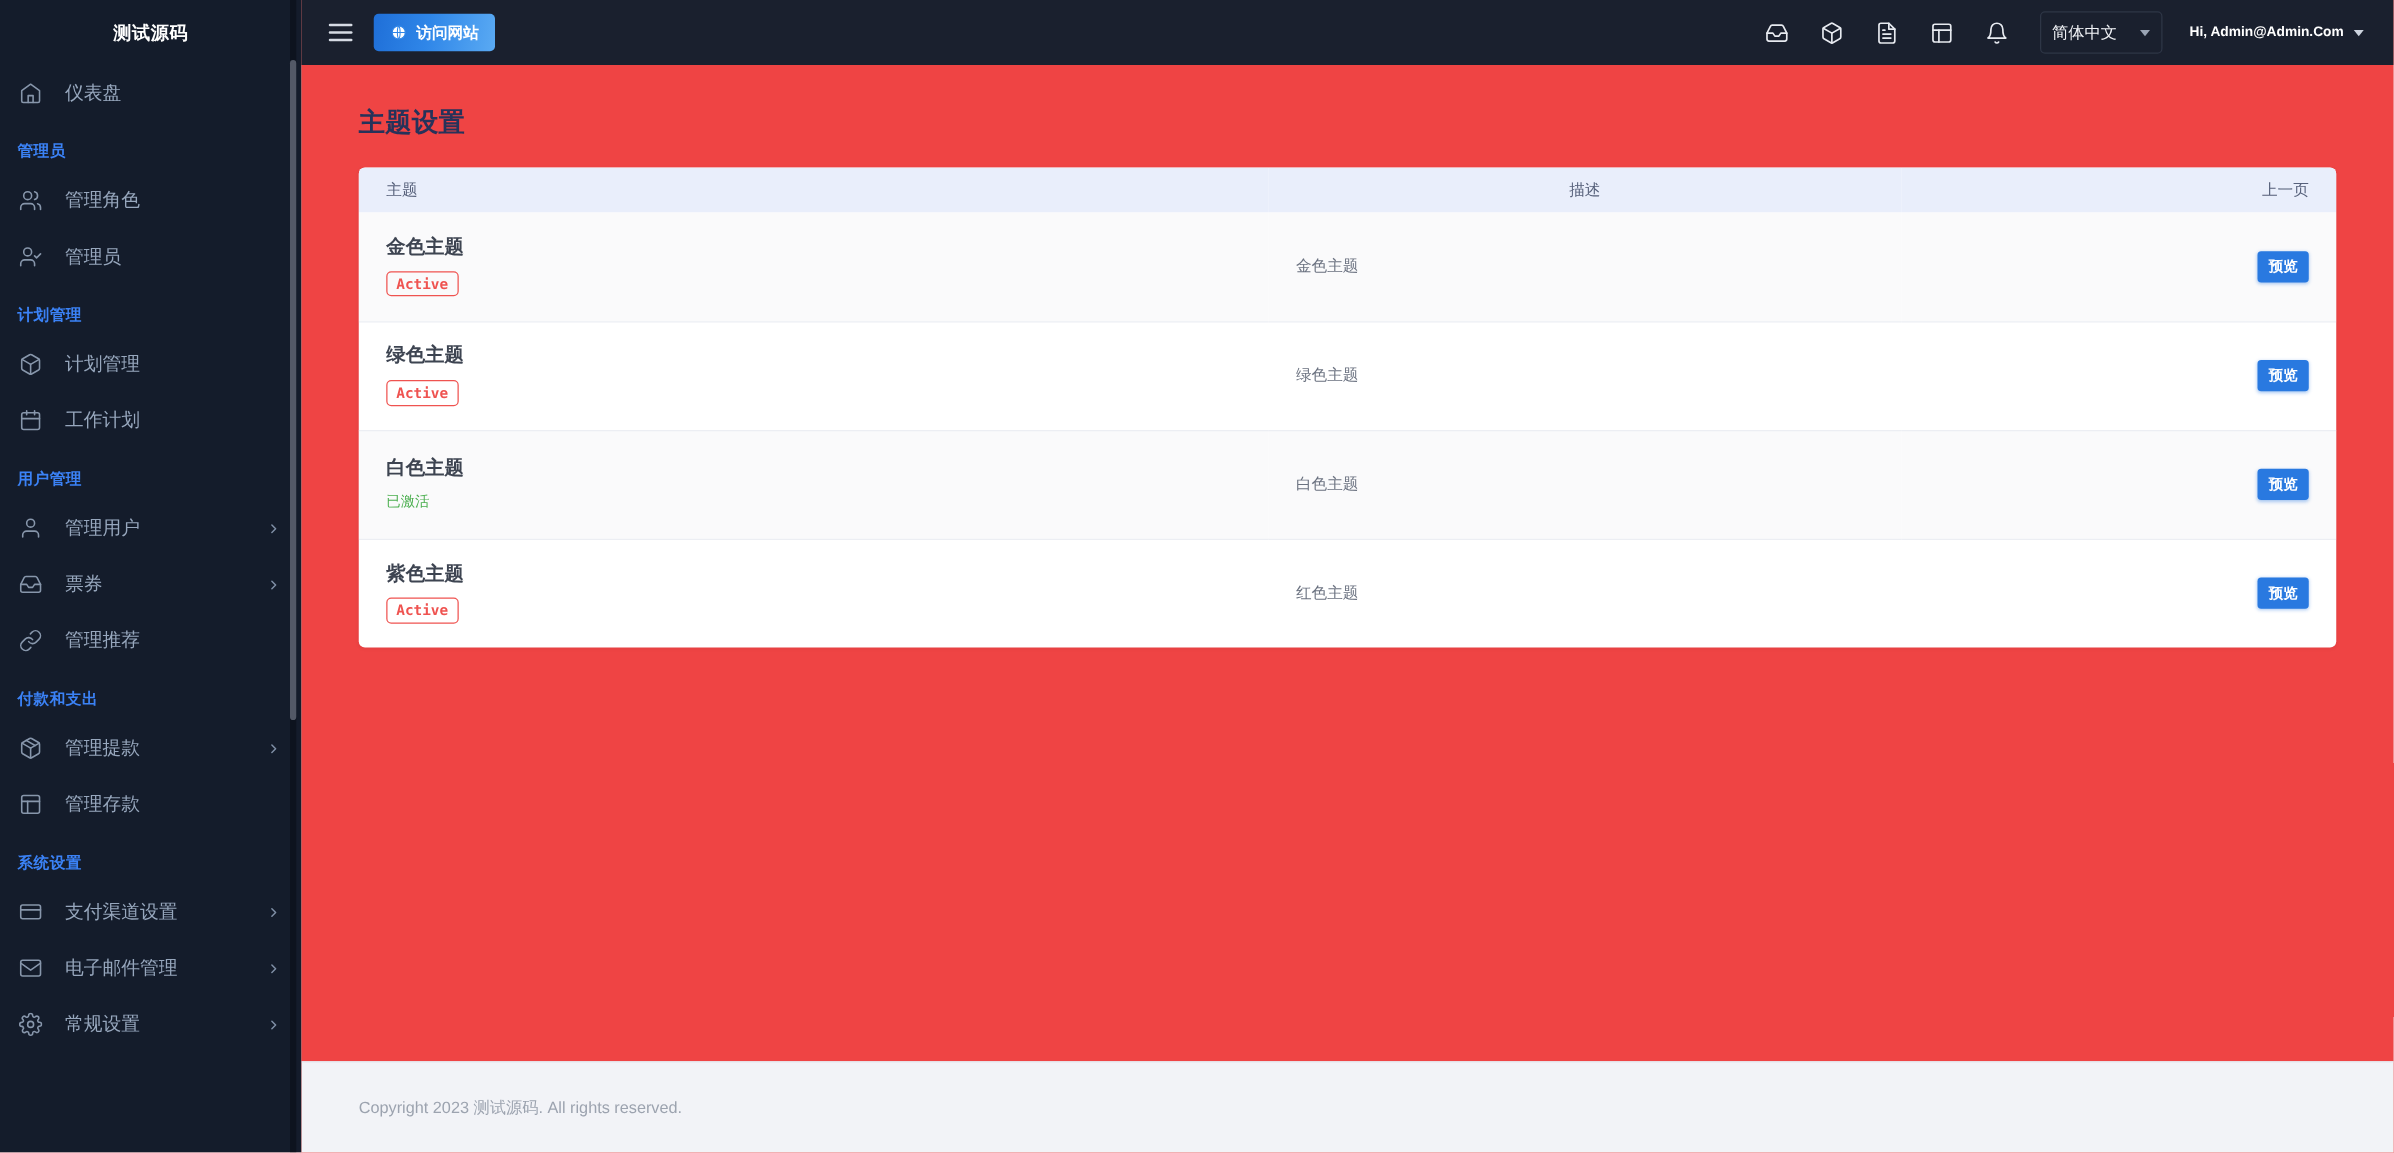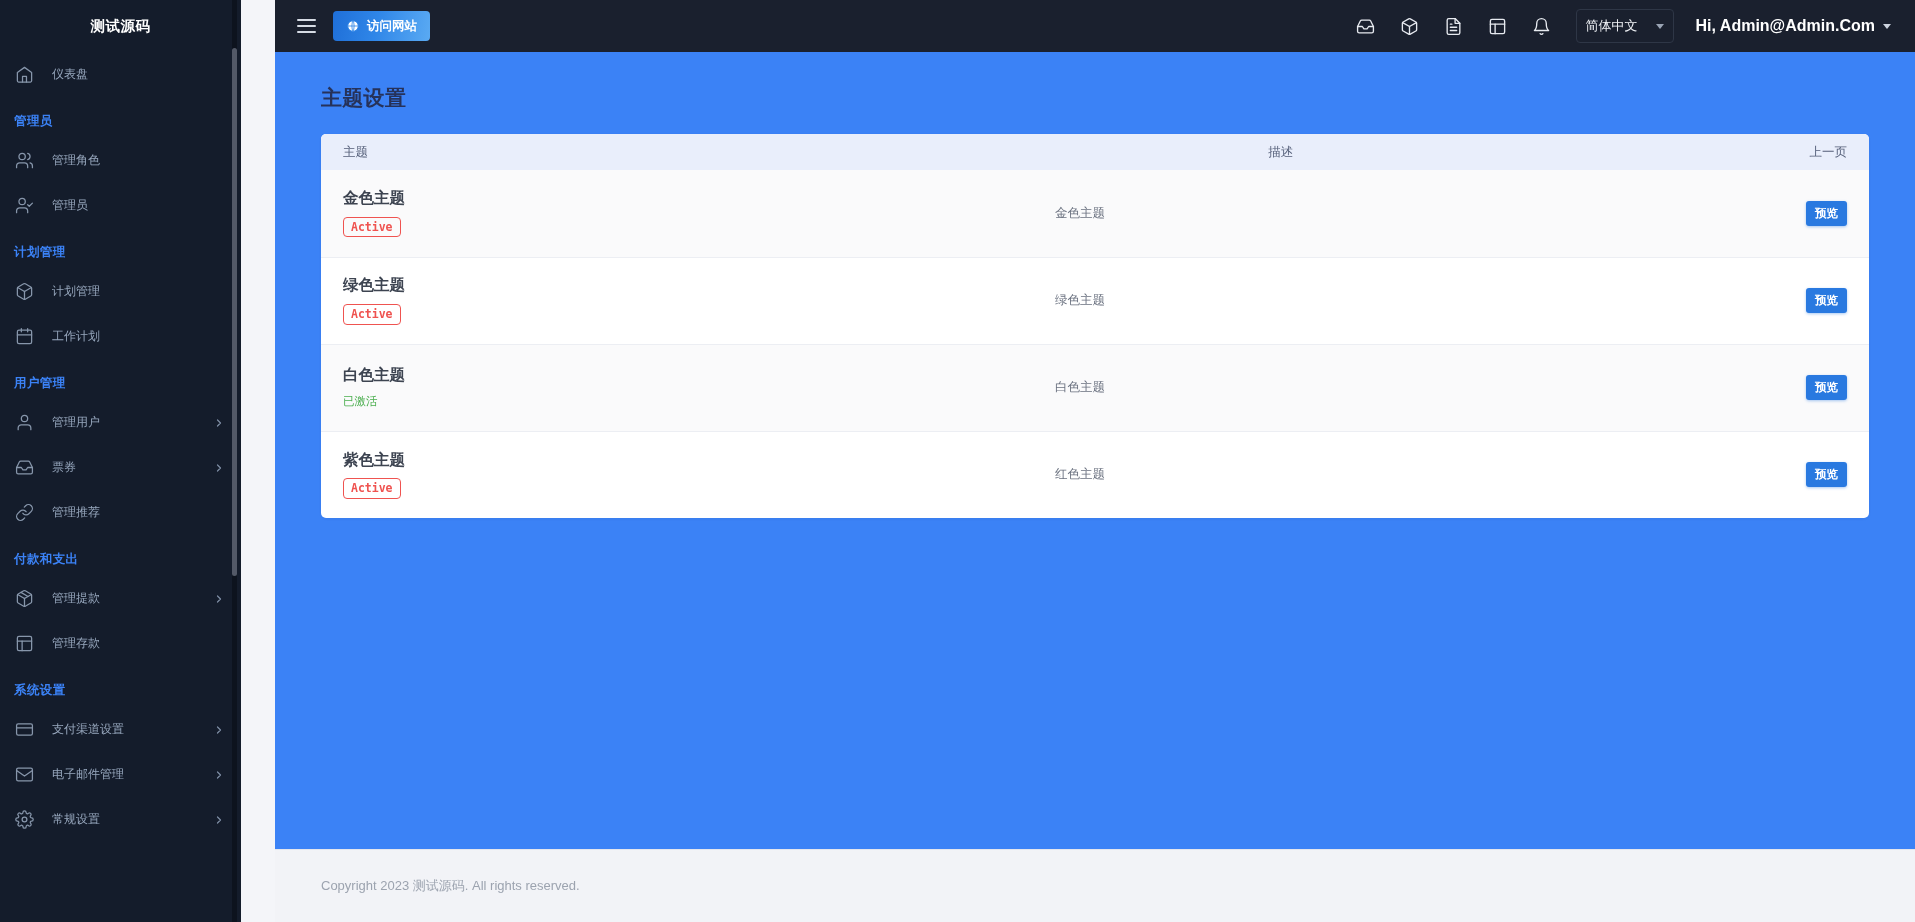--- a/index.html
+++ b/index.html
@@ -43,21 +43,21 @@
     font-weight: 700;
     padding: 16px 0 8px 14px;
     letter-spacing: .4px;
   }
   .nav-item {
     display: flex;
     align-items: center;
     height: 45px;
     padding: 0 16px 0 14px;
     color: #97a7bd;
-    font-size: 12px;
+    font-size: 15px;
     cursor: pointer;
     position: relative;
   }
   .nav-item .ico {
     width: 20px; height: 20px;
     margin-right: 18px;
     flex: 0 0 20px;
     display: flex; align-items: center; justify-content: center;
     color: #8796ab;
   }
@@ -84,23 +84,22 @@
     width: 5px; height: 922px;
     background: #0d131e;
   }
 
   
   .main {
     flex: 1 1 auto;
     height: 922px;
     display: flex;
     flex-direction: column;
-    background: #3b82f6;
+    background: #ef4444;
     overflow: hidden;
-    margin-left: 34px;
   }
   .topbar {
     height: 52px;
     min-height: 52px;
     background: #1a202e;
     display: flex;
     align-items: center;
     padding: 0 24px 0 16px;
   }
   .hamburger {
@@ -155,21 +154,21 @@
   .lang-select .caret {
     width: 0; height: 0;
     border-left: 4.5px solid transparent;
     border-right: 4.5px solid transparent;
     border-top: 5px solid #9aa4b4;
   }
   .user-menu {
     display: flex; align-items: center; gap: 8px;
     margin-left: 22px;
     color: #ffffff;
-    font-size: 16px;
+    font-size: 11px;
     font-weight: 700;
     cursor: pointer;
     white-space: nowrap;
   }
   .user-menu .caret {
     width: 0; height: 0;
     border-left: 4px solid transparent;
     border-right: 4px solid transparent;
     border-top: 5px solid #cdd4df;
   }

